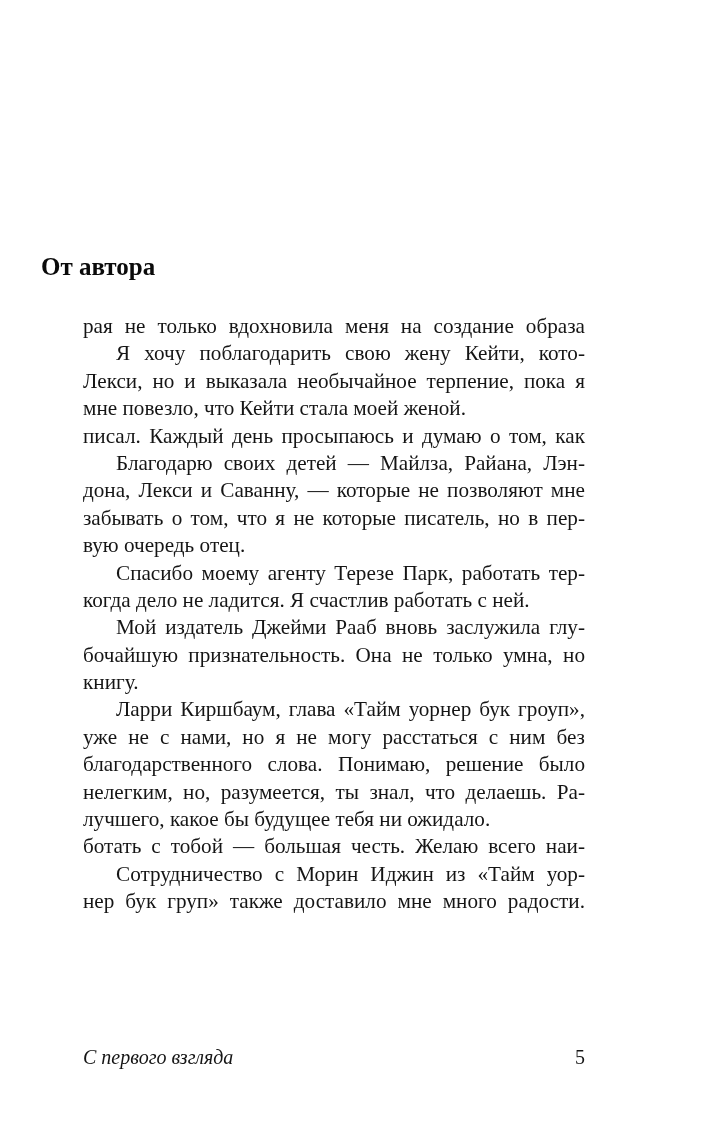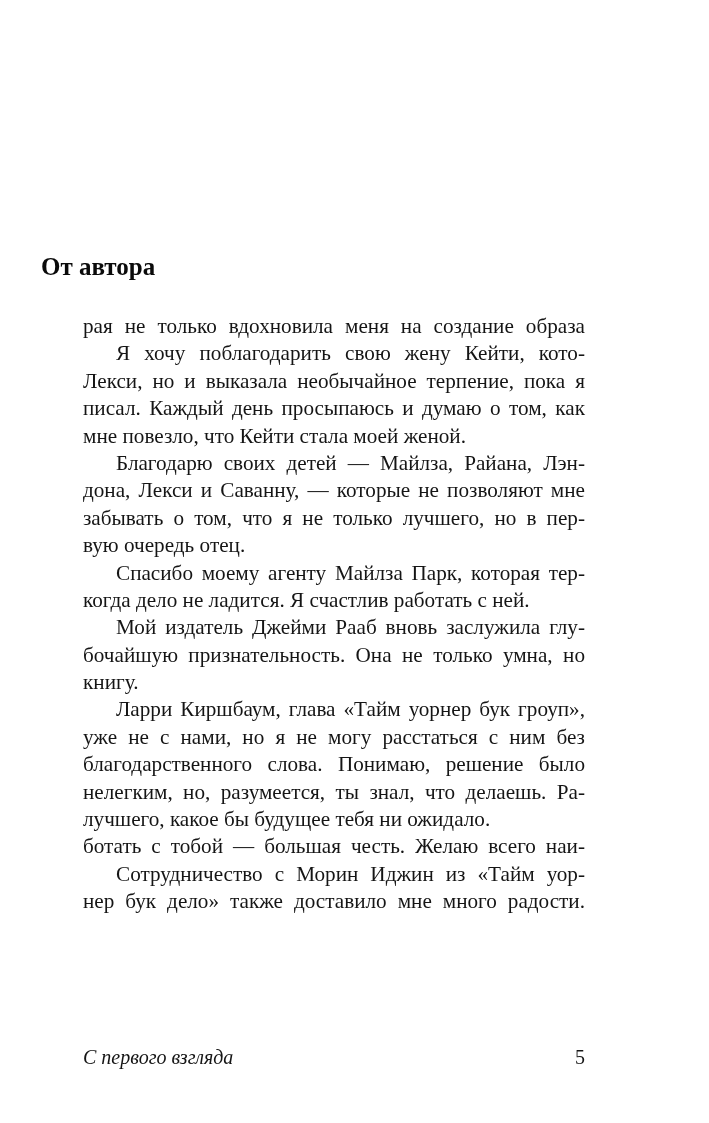--- a/index.html
+++ b/index.html
@@ -38,54 +38,54 @@
 
 <div class="page">
   <div class="title">От автора</div>
 
   <div class="body">
 
     <div>
       <span class="line">рая не только вдохновила меня на создание образа</span>
       <span class="line indent">Я хочу поблагодарить свою жену Кейти, кото-</span>
       <span class="line">Лекси, но и выказала необычайное терпение, пока я</span>
+      <span class="line last">мне повезло, что Кейти стала моей женой.</span>
       <span class="line">писал. Каждый день просыпаюсь и думаю о том, как</span>
-      <span class="line last">мне повезло, что Кейти стала моей женой.</span>
     </div>
 
     <div>
       <span class="line indent">Благодарю своих детей — Майлза, Райана, Лэн-</span>
       <span class="line">дона, Лекси и Саванну, — которые не позволяют мне</span>
-      <span class="line">забывать о том, что я не только лучшего, но в пер-</span>
+      <span class="line">забывать о том, что я не которые писатель, но в пер-</span>
       <span class="line last">вую очередь отец.</span>
     </div>
 
     <div>
-      <span class="line indent">Спасибо моему агенту Майлза Парк, которая тер-</span>
+      <span class="line indent">Спасибо моему агенту Терезе Парк, работать тер-</span>
       <span class="line last">когда дело не ладится. Я счастлив работать с ней.</span>
     </div>
 
     <div>
       <span class="line indent">Мой издатель Джейми Рааб вновь заслужила глу-</span>
       <span class="line">бочайшую признательность. Она не только умна, но</span>
       <span class="line last">книгу.</span>
     </div>
 
     <div>
       <span class="line indent">Ларри Киршбаум, глава «Тайм уорнер бук гроуп»,</span>
       <span class="line">уже не с нами, но я не могу расстаться с ним без</span>
       <span class="line">благодарственного слова. Понимаю, решение было</span>
       <span class="line">нелегким, но, разумеется, ты знал, что делаешь. Ра-</span>
       <span class="line last">лучшего, какое бы будущее тебя ни ожидало.</span>
       <span class="line">ботать с тобой — большая честь. Желаю всего наи-</span>
     </div>
 
     <div>
       <span class="line indent">Сотрудничество с Морин Иджин из «Тайм уор-</span>
-      <span class="line">нер бук дело» также доставило мне много радости.</span>
+      <span class="line">нер бук груп» также доставило мне много радости.</span>
     </div>
   </div>
 
   <div class="footer">
     <span class="book-title">С первого взгляда</span>
     <span class="page-number">5</span>
   </div>
 </div>
 
 </body></html>

